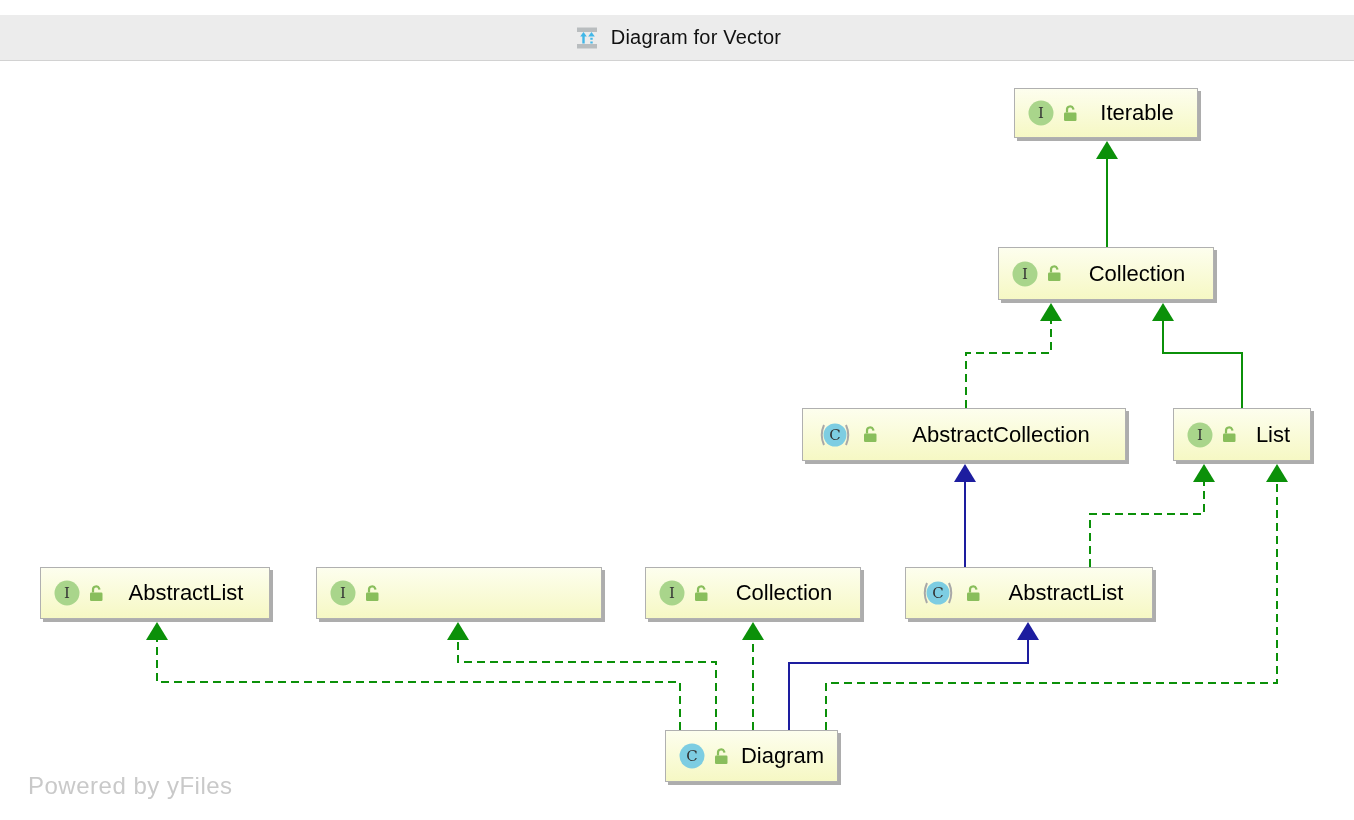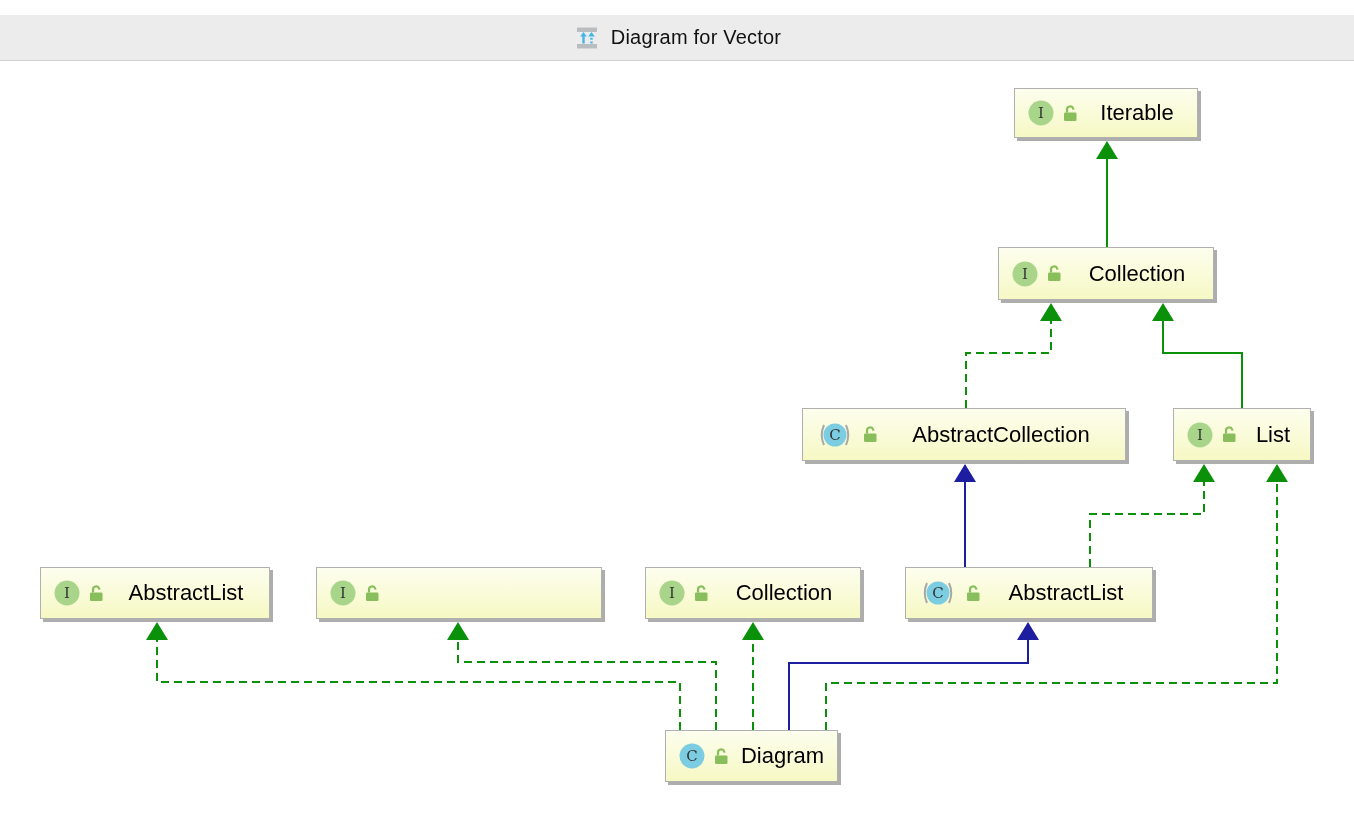--- a/index.html
+++ b/index.html
@@ -228,20 +228,21 @@
       <circle cx="13" cy="13" r="12.5" fill="#7dcde2"></circle>
       <text x="13" y="18" text-anchor="middle">C</text>
     </svg>
     <svg class="lock" width="17" height="19" viewBox="0 0 17 19">
       <path d="M5 8.5 L5 6 A3.2 3.2 0 0 1 11.2 4.6 L11.4 5.6" stroke="#89be5c" stroke-width="2.2" fill="none"></path>
       <rect x="2" y="8.5" width="12.5" height="8.5" rx="1.2" fill="#89be5c"></rect>
     </svg>
     <span class="label">Diagram</span>
   </div>
 
+  <div class="watermark">Powered by yFiles</div>
 </div>
 
 <div class="titlebar">
   <svg width="28" height="28" viewBox="0 0 28 28">
     <rect x="4" y="3.5" width="20" height="4.5" fill="#b9bdbf"></rect>
     <rect x="4" y="20" width="20" height="4.5" fill="#b9bdbf"></rect>
     <line x1="10.5" y1="19.5" x2="10.5" y2="11" stroke="#41b7e8" stroke-width="2.4"></line>
     <polygon points="10.5,8 7.2,12.4 13.8,12.4" fill="#41b7e8"></polygon>
     <line x1="18.5" y1="19.5" x2="18.5" y2="12" stroke="#41b7e8" stroke-width="2.4" stroke-dasharray="2 1.8"></line>
     <polygon points="18.5,8 15.2,12.4 21.8,12.4" fill="#41b7e8"></polygon>

